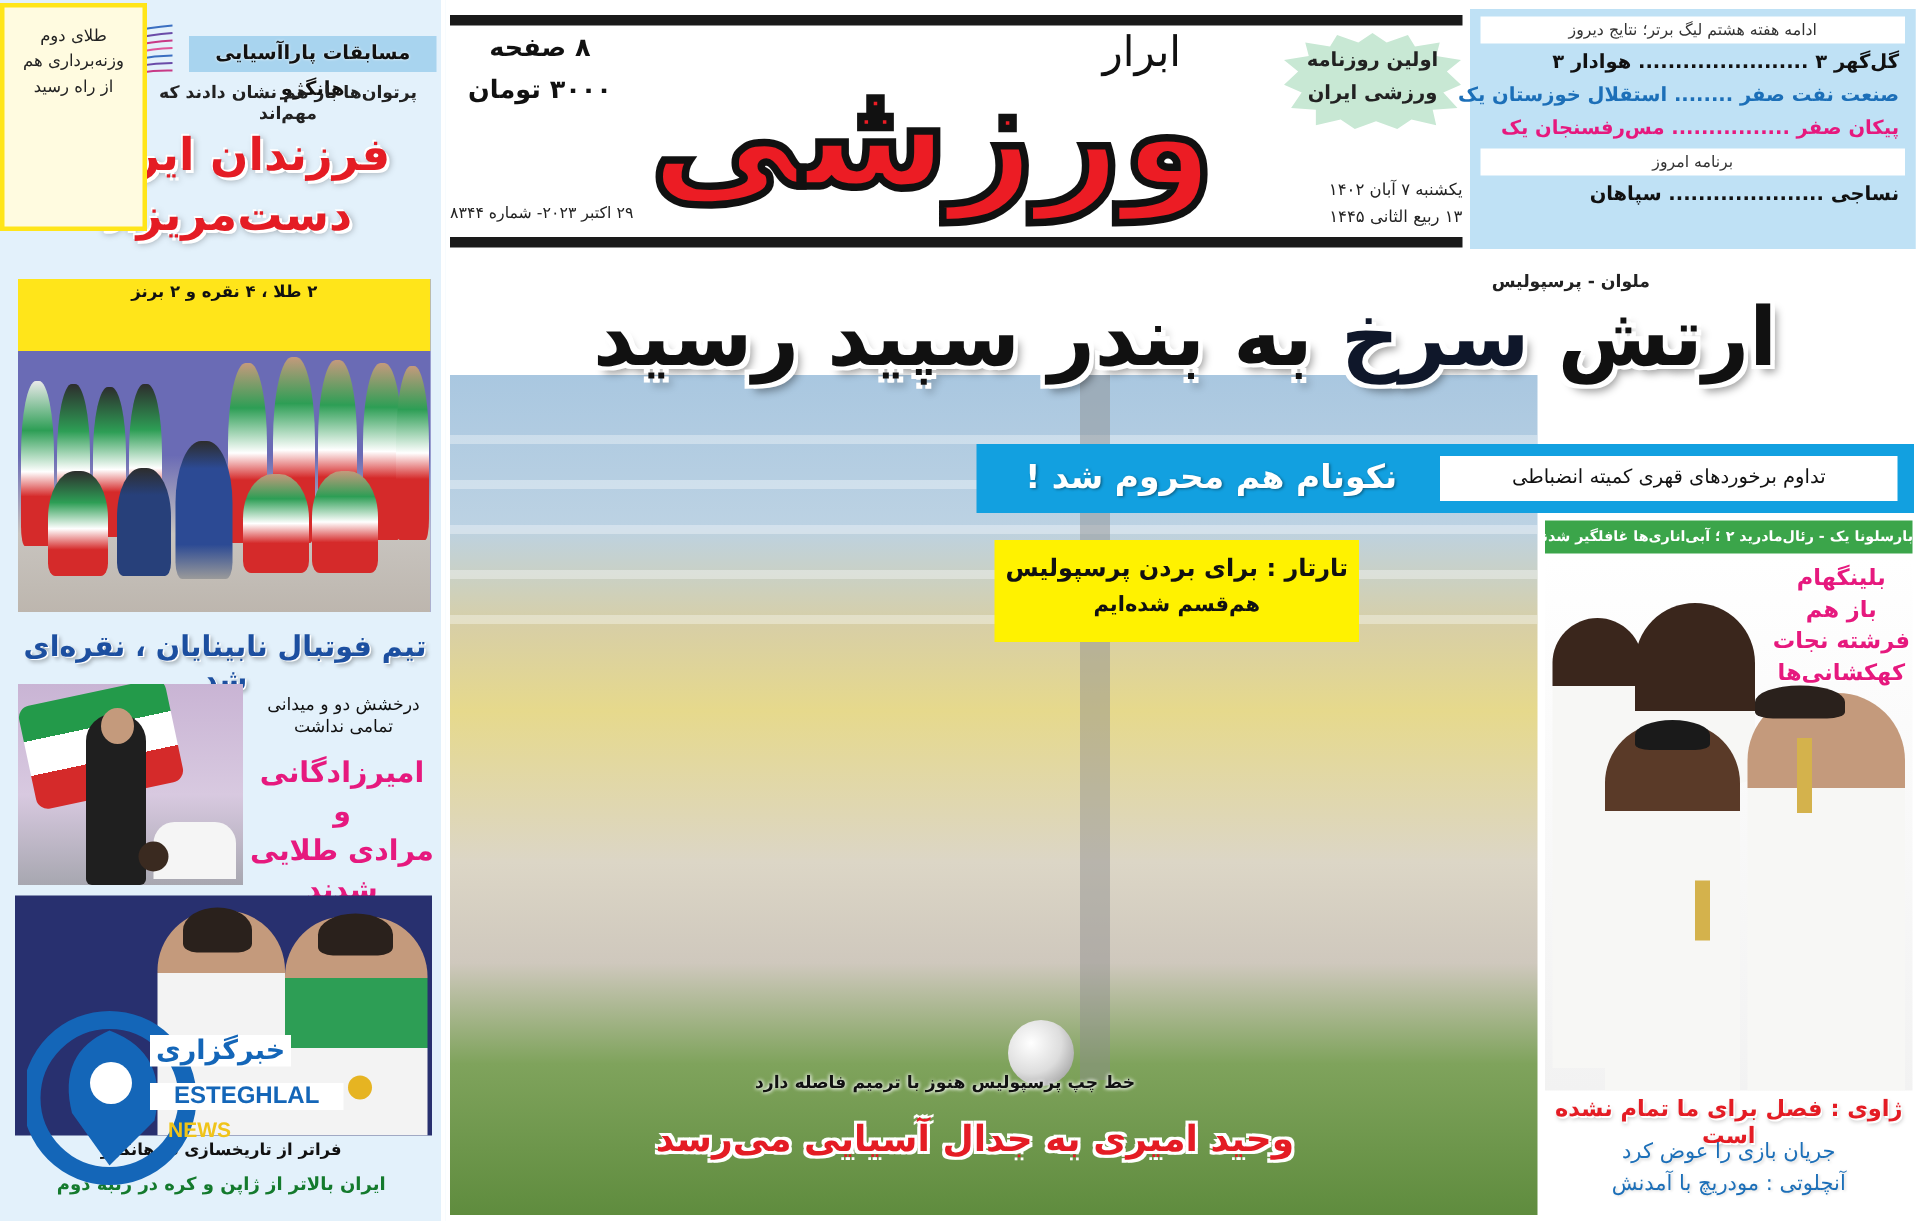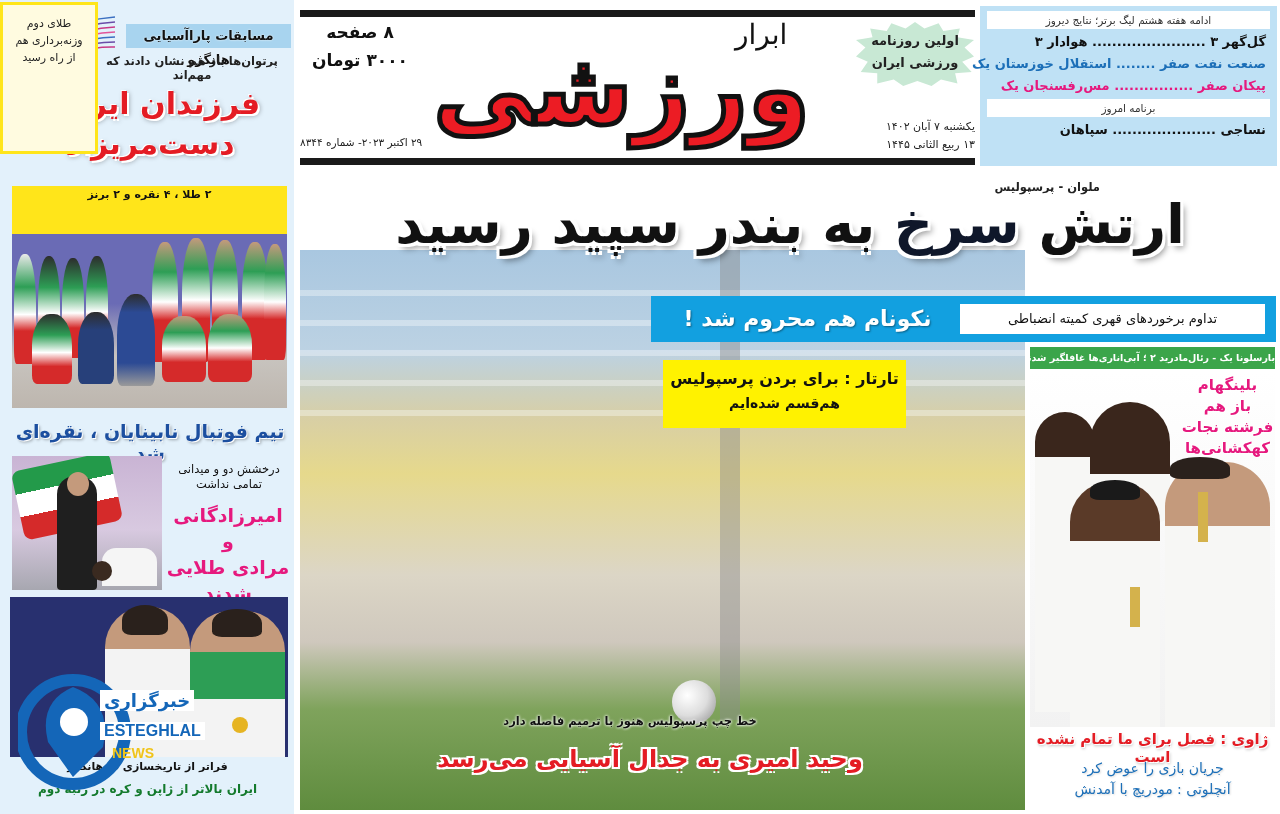--- a/index.html
+++ b/index.html
@@ -27,21 +27,21 @@
   #ath-kicker { left: 168px; top: 462px; width: 122px; font-size: 11.5px; color: #111; text-align: center; line-height: 15px; }
   #ath-title { left: 165px; top: 502px; width: 126px; color: #e6197e; font-size: 19px; font-weight: bold; text-align: center; line-height: 26px; }
 
   #weight-box { left: 10px; top: 597px; width: 278px; height: 160px; background: #28306f; overflow: hidden; }
   #weight-note { left: 0; top: 2px; width: 98px; height: 152px; background: #fffbe0; border: 3px solid #ffe51a; color: #222; font-size: 11px; text-align: center; padding-top: 10px; line-height: 17px; }
   #weight-kicker { left: 10px; top: 760px; width: 275px; font-size: 11px; color: #111; text-align: center; font-weight: bold; }
   #weight-title { left: 10px; top: 782px; width: 275px; font-size: 12px; color: #147a2d; text-align: center; font-weight: bold; }
 
   #watermark { left: 18px; top: 662px; width: 190px; height: 130px; }
   #wm-fa { left: 100px; top: 690px; font-size: 18px; font-weight: bold; color: #1466b8; background: #fff; padding: 0 4px; direction: rtl; }
-  #wm-en { left: 100px; top: 722px; font-size: 16px; font-weight: bold; color: #1466b8; background: #fff; padding: 0 4px; direction: ltr; font-family: "Liberation Sans", sans-serif; }
+  #wm-en { left: 100px; top: 722px; font-size: 16px; font-weight: bold; color: #1466b8; background: #fff; padding: 0 16px; direction: ltr; font-family: "Liberation Sans", sans-serif; }
   #wm-news { left: 112px; top: 745px; font-size: 14px; font-weight: bold; color: #f0c419; direction: ltr; font-family: "Liberation Sans", sans-serif; }
 
   
   .rule { background: #1a1a1a; height: 7px; }
   #rule-top { left: 300px; top: 10px; width: 675px; }
   #rule-bottom { left: 300px; top: 158px; width: 675px; }
   #pages { left: 310px; top: 22px; width: 100px; font-size: 17px; font-weight: bold; color: #111; text-align: center; }
   #price { left: 310px; top: 50px; width: 100px; font-size: 17px; font-weight: bold; color: #111; text-align: center; }
   #greg-date { left: 300px; top: 136px; width: 170px; font-size: 10.5px; color: #222; text-align: left; direction: rtl; }
   #logo-abrar { left: 735px; top: 18px; font-size: 28px; color: #111; font-family: "DejaVu Serif", serif; }

